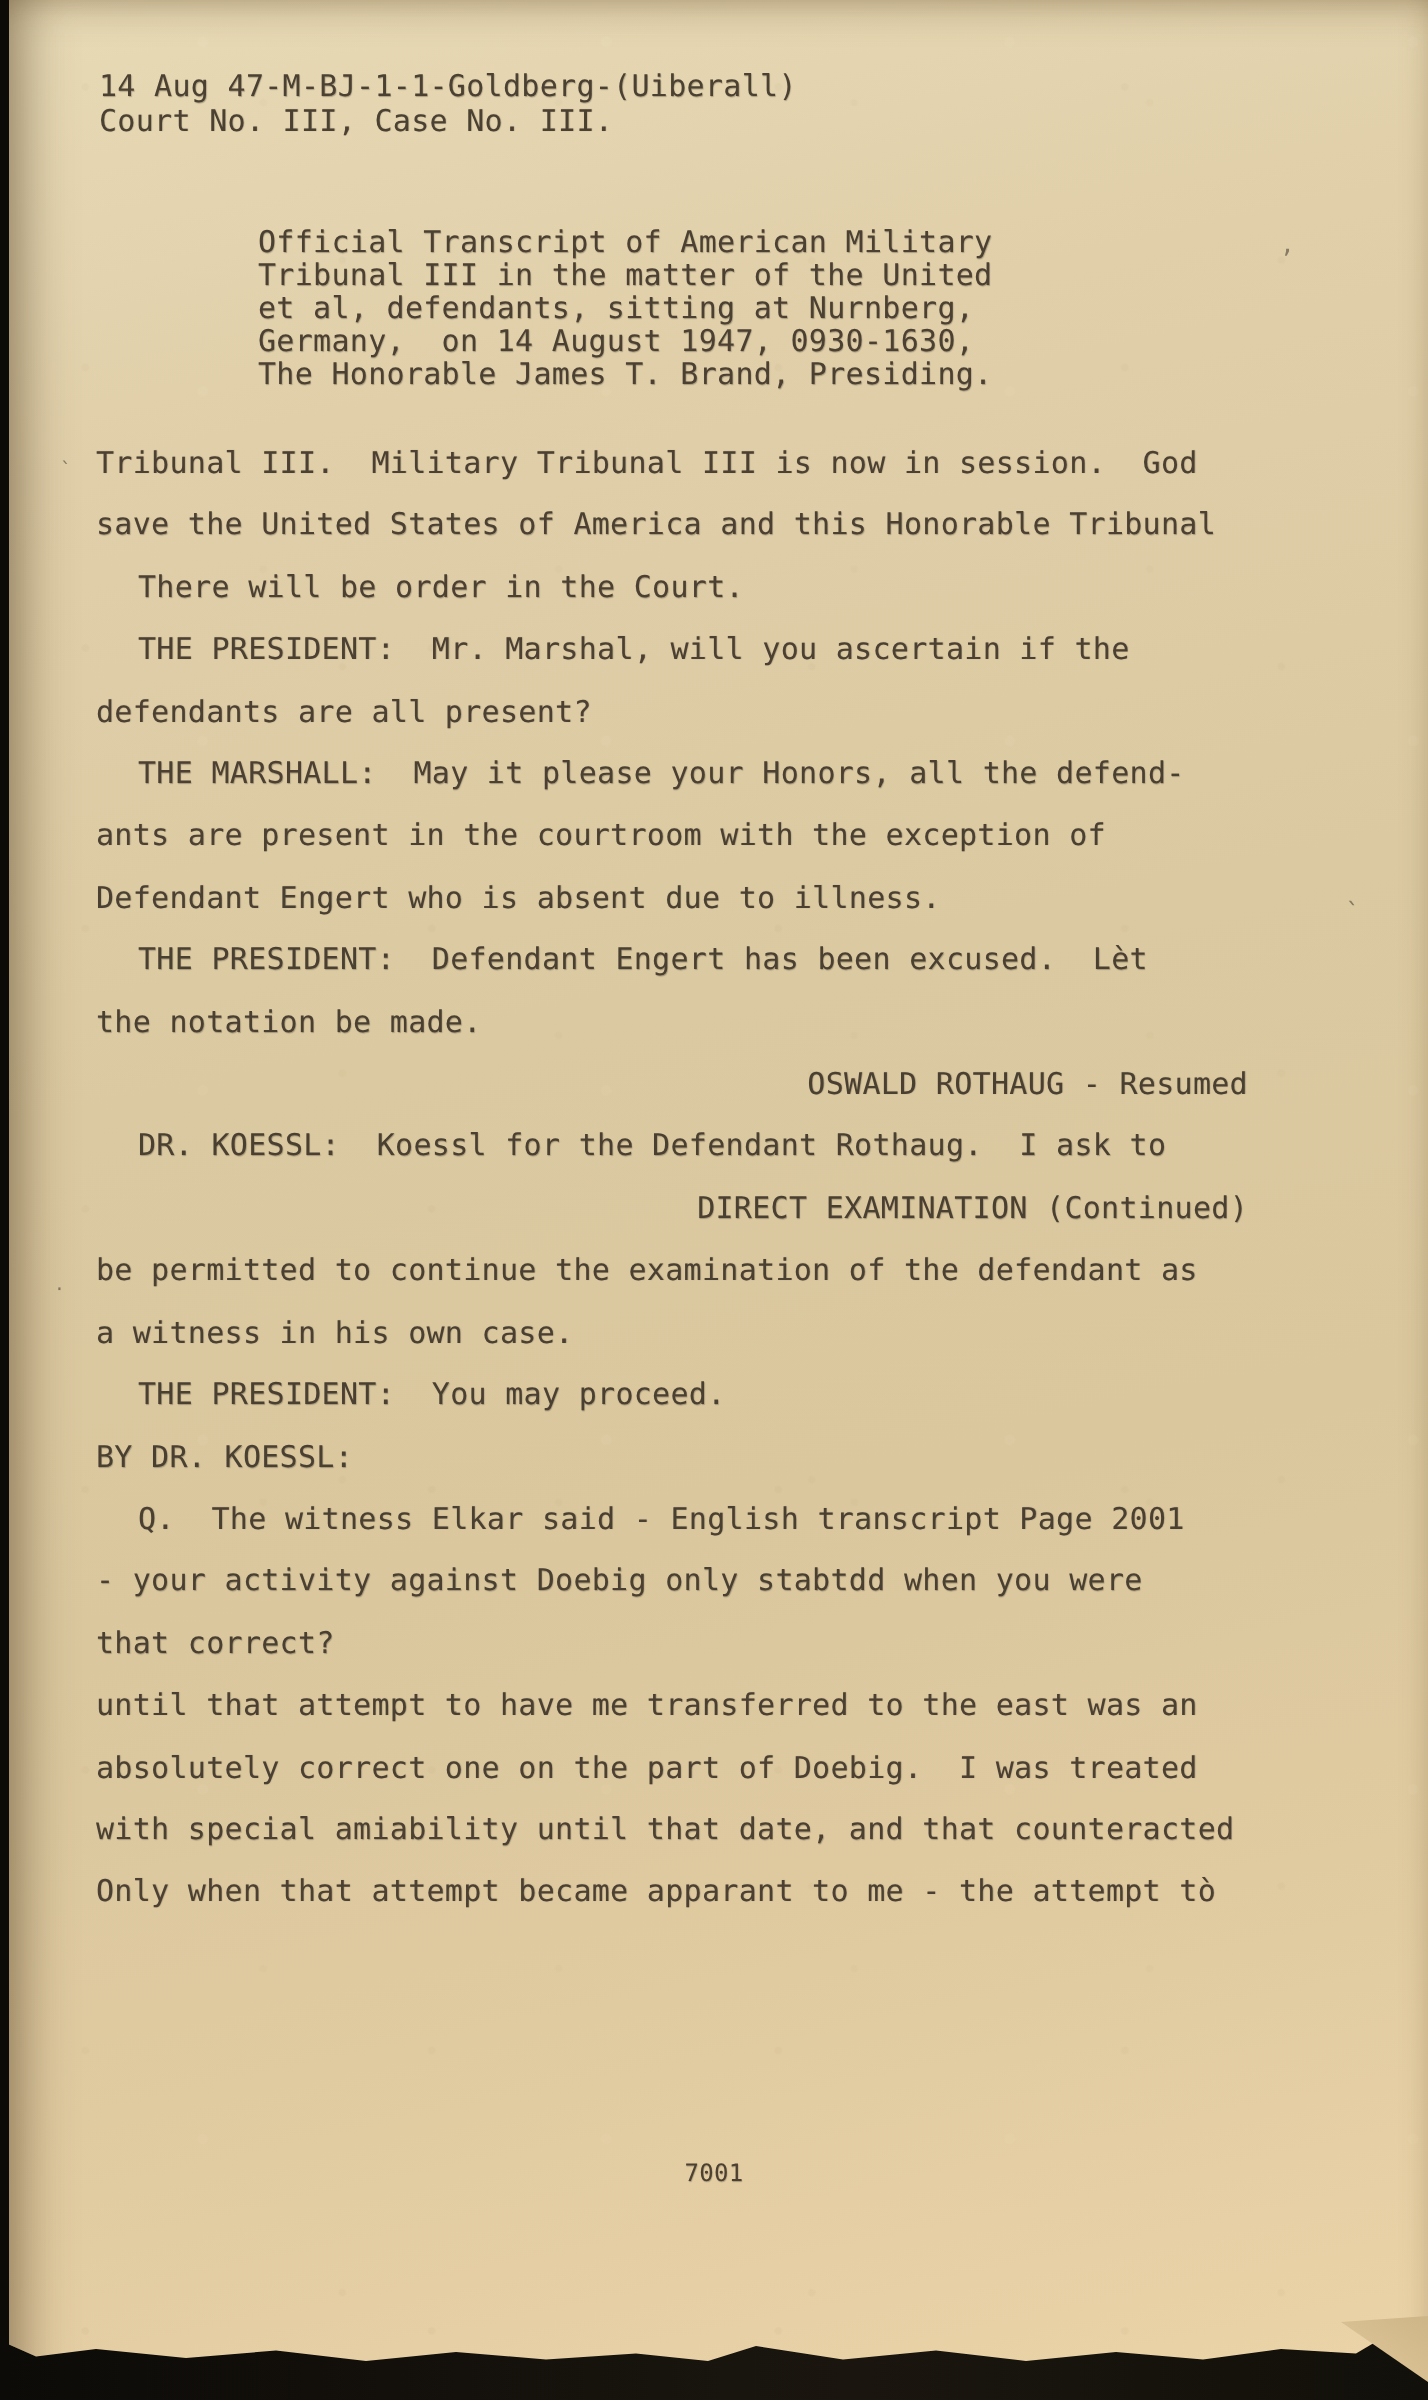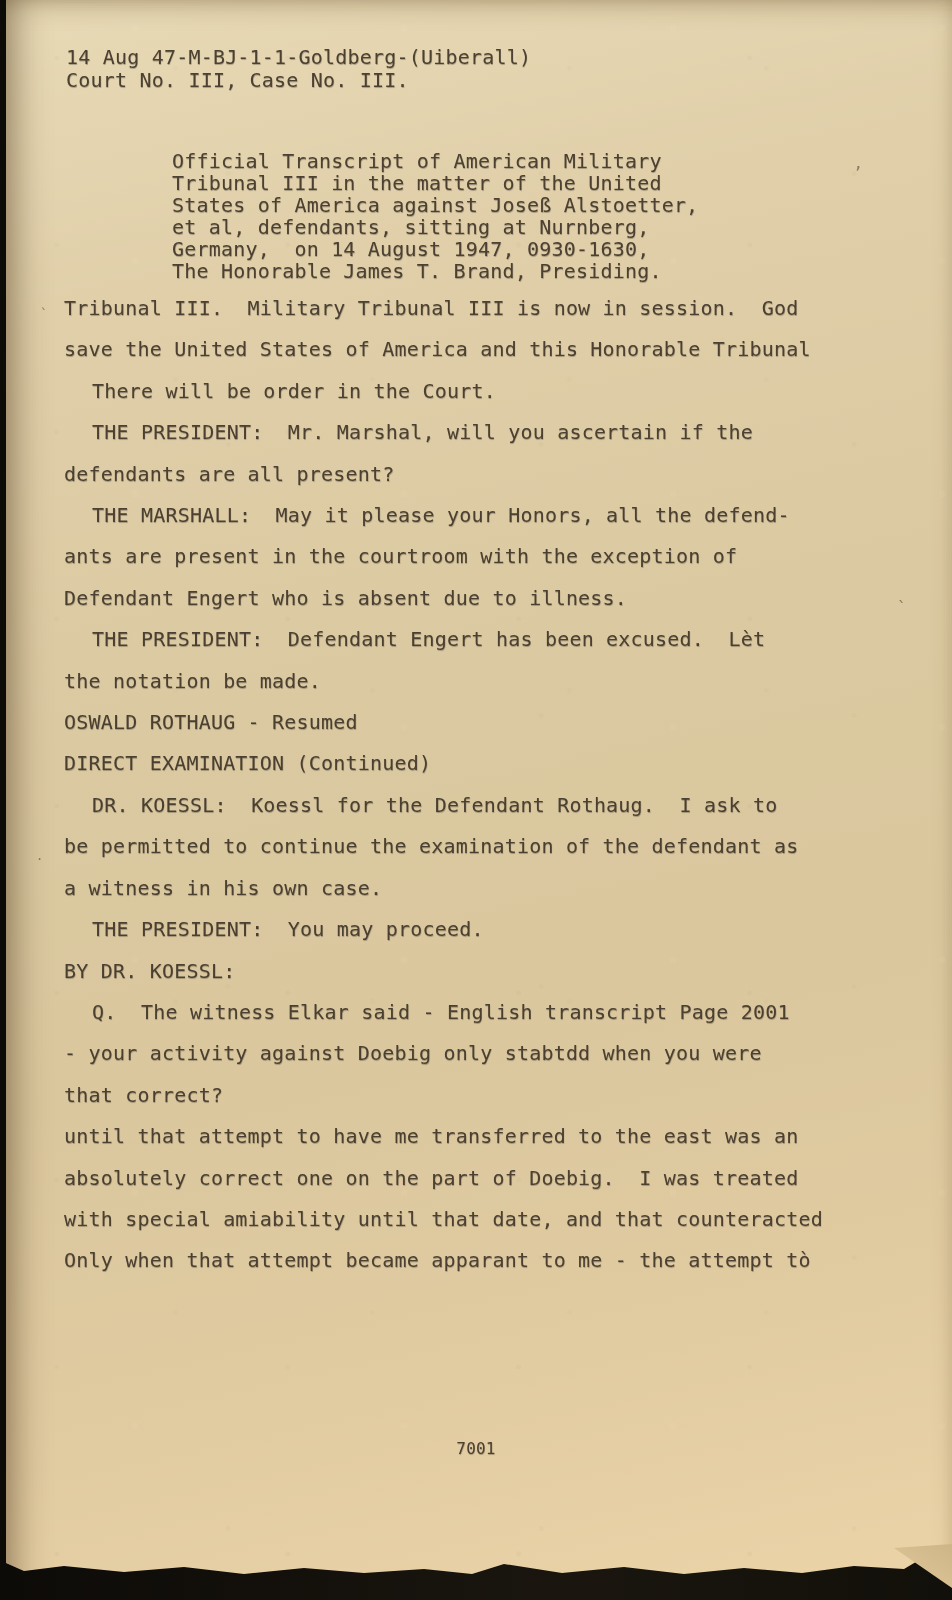--- a/index.html
+++ b/index.html
@@ -58,21 +58,21 @@
   }
   .caption-block {
     position: absolute; left: 172px; top: 150px;
     font-size: 20px; line-height: 22px;
   }
   .body-block {
     position: absolute; left: 64px; top: 288px; width: 828px;
     font-size: 20px; line-height: 41.4px;
   }
   .body-block .indent { padding-left: 28px; }
-  .body-block .center { text-align: left; padding-right: 60px; }
+  .body-block .center { text-align: right; padding-right: 60px; }
   .page-number {
     position: absolute; left: 0; top: 1437px; width: 952px;
     text-align: center; font-size: 16px; line-height: 24px;
   }
   .speck { position: absolute; color: rgba(64, 54, 41, 0.55); font-size: 16px; }
   .sp1 { left: 853px; top: 163px; }
   .sp2 { left: 40px;  top: 306px; font-size: 13px; }
   .sp3 { left: 897px; top: 598px; }
   .sp4 { left: 300px; top: 1135px; font-size: 12px; }
   .sp5 { left: 36px;  top: 852px; font-size: 12px; }
@@ -93,40 +93,39 @@
 
   <div class="ink-layer">
     <div class="header-block">
       <div class="line">14 Aug 47-M-BJ-1-1-Goldberg-(Uiberall)</div>
       <div class="line">Court No. III, Case No. III.</div>
     </div>
 
     <div class="caption-block">
         <div class="line">Official Transcript of American Military</div>
         <div class="line">Tribunal III in the matter of the United</div>
-        <div class="line">States of America against Joseß Alstoetter,</div>
         <div class="line">et al, defendants, sitting at Nurnberg,</div>
         <div class="line">Germany,  on 14 August 1947, 0930-1630,</div>
         <div class="line">The Honorable James T. Brand, Presiding.</div>
       </div>
 
     <div class="body-block">
         <div class="line">Tribunal III.  Military Tribunal III is now in session.  God</div>
         <div class="line">save the United States of America and this Honorable Tribunal</div>
         <div class="line indent">There will be order in the Court.</div>
         <div class="line indent">THE PRESIDENT:  Mr. Marshal, will you ascertain if the</div>
         <div class="line">defendants are all present?</div>
         <div class="line indent">THE MARSHALL:  May it please your Honors, all the defend-</div>
         <div class="line">ants are present in the courtroom with the exception of</div>
         <div class="line">Defendant Engert who is absent due to illness.</div>
         <div class="line indent">THE PRESIDENT:  Defendant Engert has been excused.  Lèt</div>
         <div class="line">the notation be made.</div>
         <div class="line center">OSWALD ROTHAUG - Resumed</div>
+        <div class="line indent">DR. KOESSL:  Koessl for the Defendant Rothaug.  I ask to</div>
         <div class="line center">DIRECT EXAMINATION (Continued)</div>
-        <div class="line indent">DR. KOESSL:  Koessl for the Defendant Rothaug.  I ask to</div>
         <div class="line">be permitted to continue the examination of the defendant as</div>
         <div class="line">a witness in his own case.</div>
         <div class="line indent">THE PRESIDENT:  You may proceed.</div>
         <div class="line">BY DR. KOESSL:</div>
         <div class="line indent">Q.  The witness Elkar said - English transcript Page 2001</div>
         <div class="line">- your activity against Doebig only stabtdd when you were</div>
         <div class="line">that correct?</div>
         <div class="line">until that attempt to have me transferred to the east was an</div>
         <div class="line">absolutely correct one on the part of Doebig.  I was treated</div>
         <div class="line">with special amiability until that date, and that counteracted</div>

